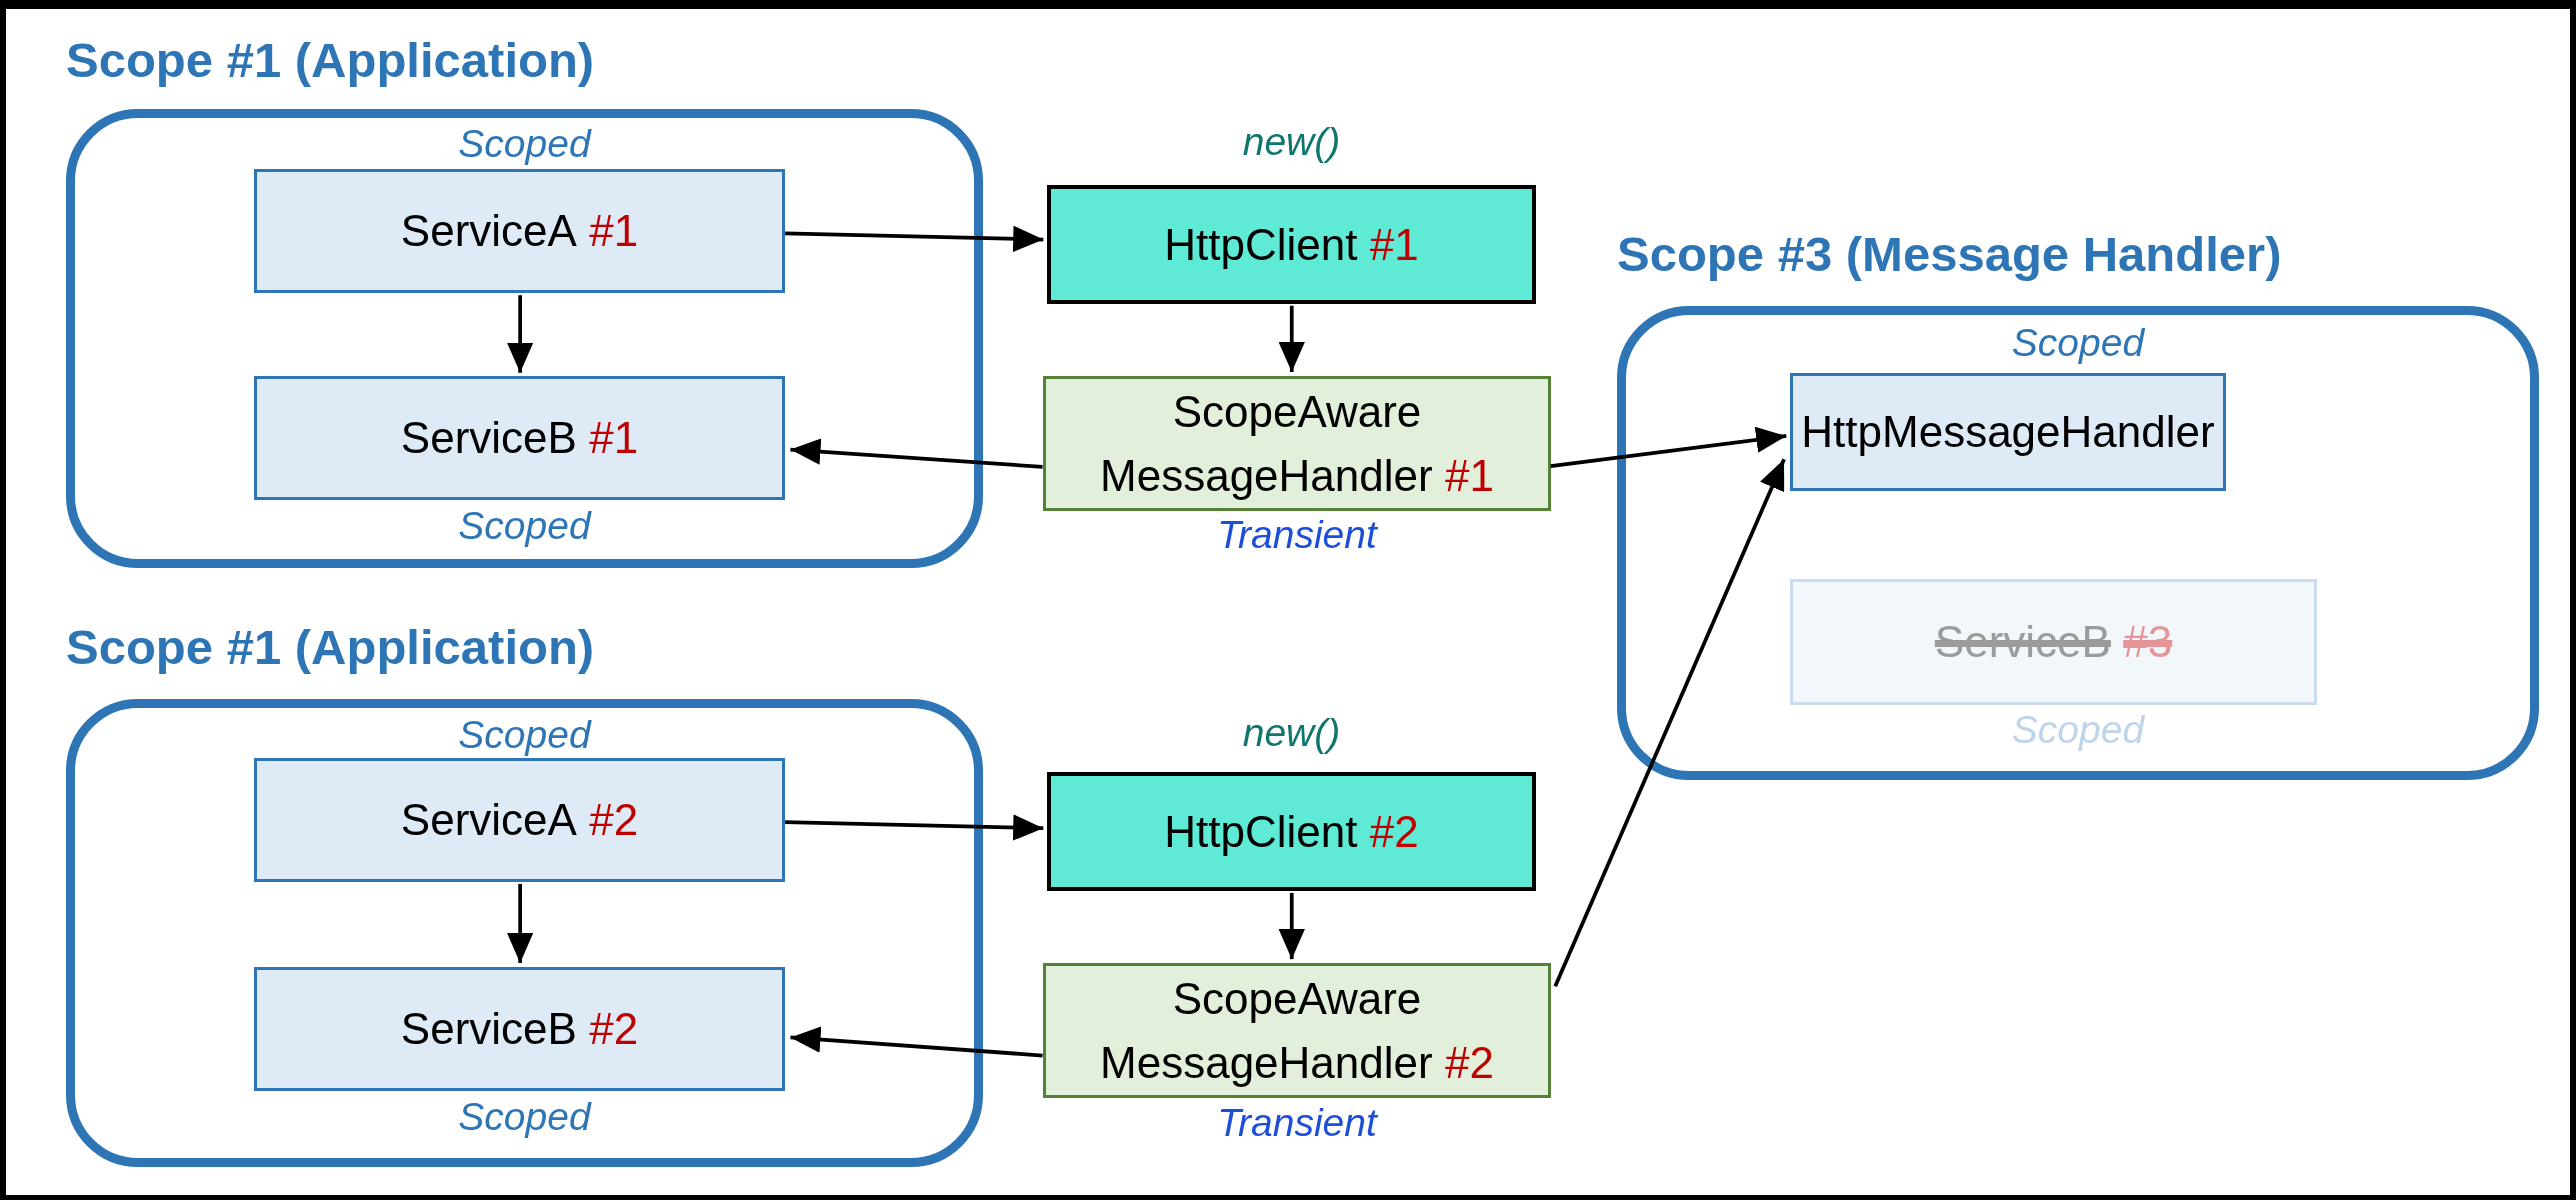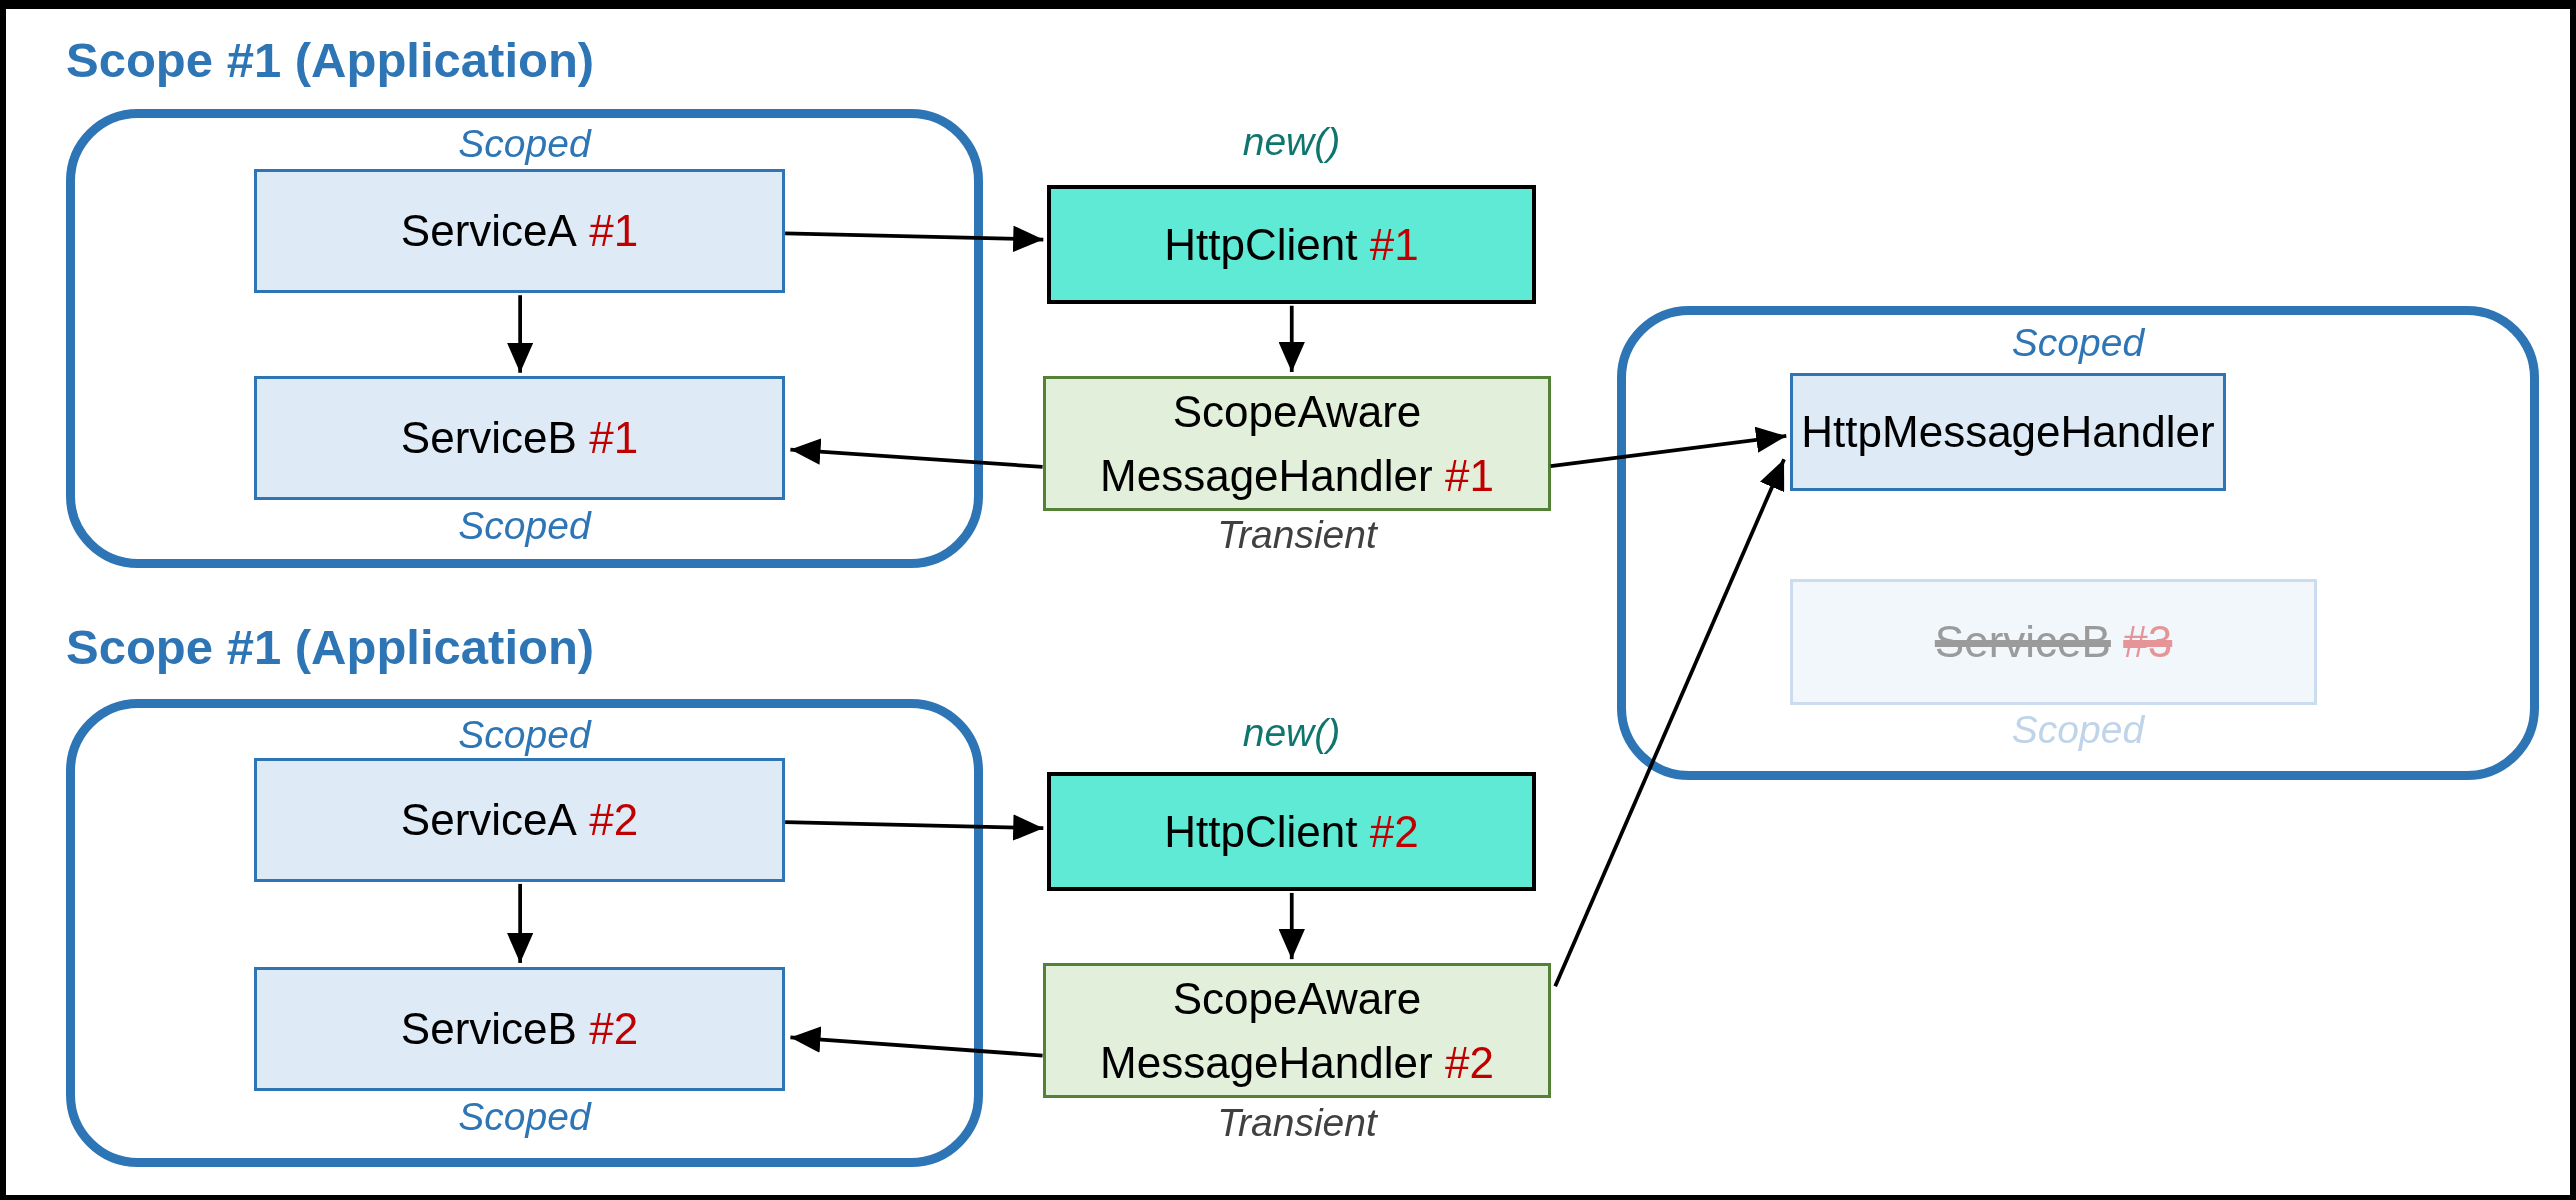--- a/index.html
+++ b/index.html
@@ -34,21 +34,21 @@
     font-weight: bold;
   }
   .lifetime-label {
     position: absolute;
     text-align: center;
     font-style: italic;
     font-size: 39px;
     color: #2E75B6;
     white-space: nowrap;
   }
-  .lifetime-label.green { color: #404040; }
+  .lifetime-label.green { color: #1d4ed8; }
   .lifetime-label.black { color: #0f766e; }
   .lifetime-label.faded { color: #BFD4E9; }
 
   
   .node-box {
     position: absolute;
     box-sizing: border-box;
     display: flex;
     align-items: center;
     justify-content: center;
@@ -104,20 +104,21 @@
       <span>HttpClient</span>
       <span class="num">#1</span>
     </div>
 
     <div class="node-box handler-box" style="left:1037px; top:367px; width:508px; height:135px;">
       <span class="line">ScopeAware</span>
       <span class="line"><span>MessageHandler</span><span class="num">#1</span></span>
     </div>
     <div class="lifetime-label green" style="left:1037px; width:508px; top:504px;">Transient</div>
 
+    <div class="scope-title" style="left:1611px; width:922px; top:217px;">Scope #3 (Message Handler)</div>
     <div class="scope-container" style="left:1611px; top:297px; width:922px; height:474px;"></div>
     <div class="lifetime-label" style="left:1611px; width:922px; top:312px;">Scoped</div>
 
     <div class="node-box hmh-box" style="left:1784px; top:364px; width:436px; height:118px;">
       <span>HttpMessageHandler</span>
     </div>
 
     <div class="node-box faded-box" style="left:1784px; top:570px; width:527px; height:126px;">
       <span class="struck gray">ServiceB</span>
       <span class="struck num">#3</span>

